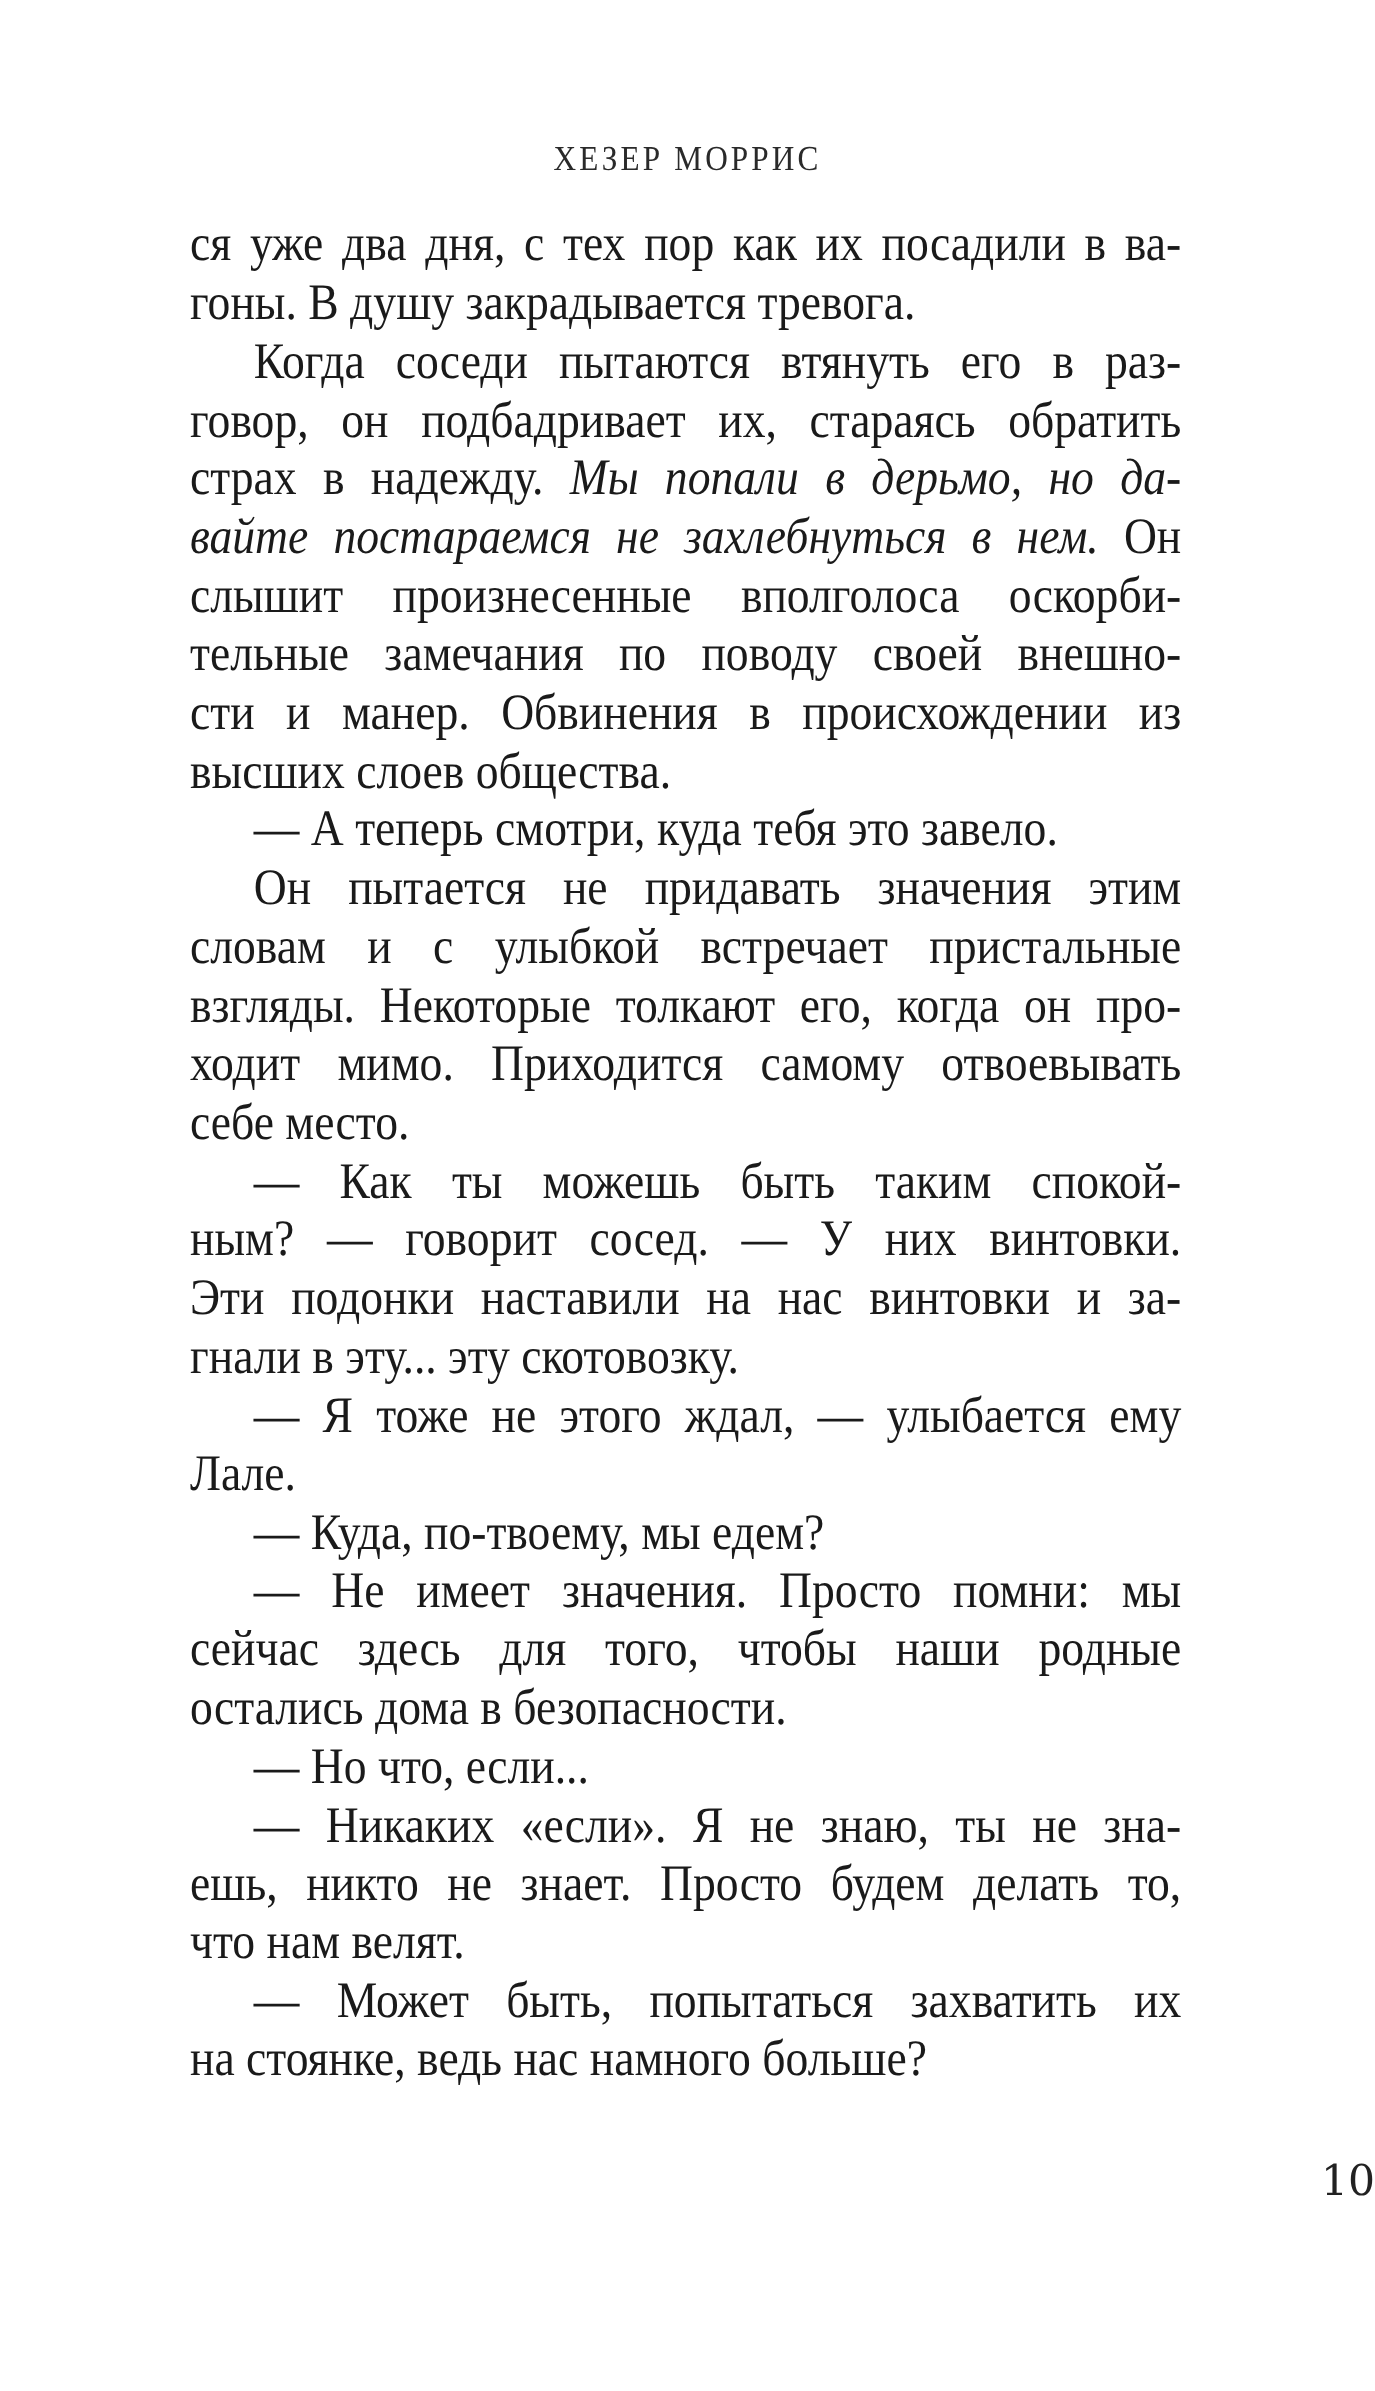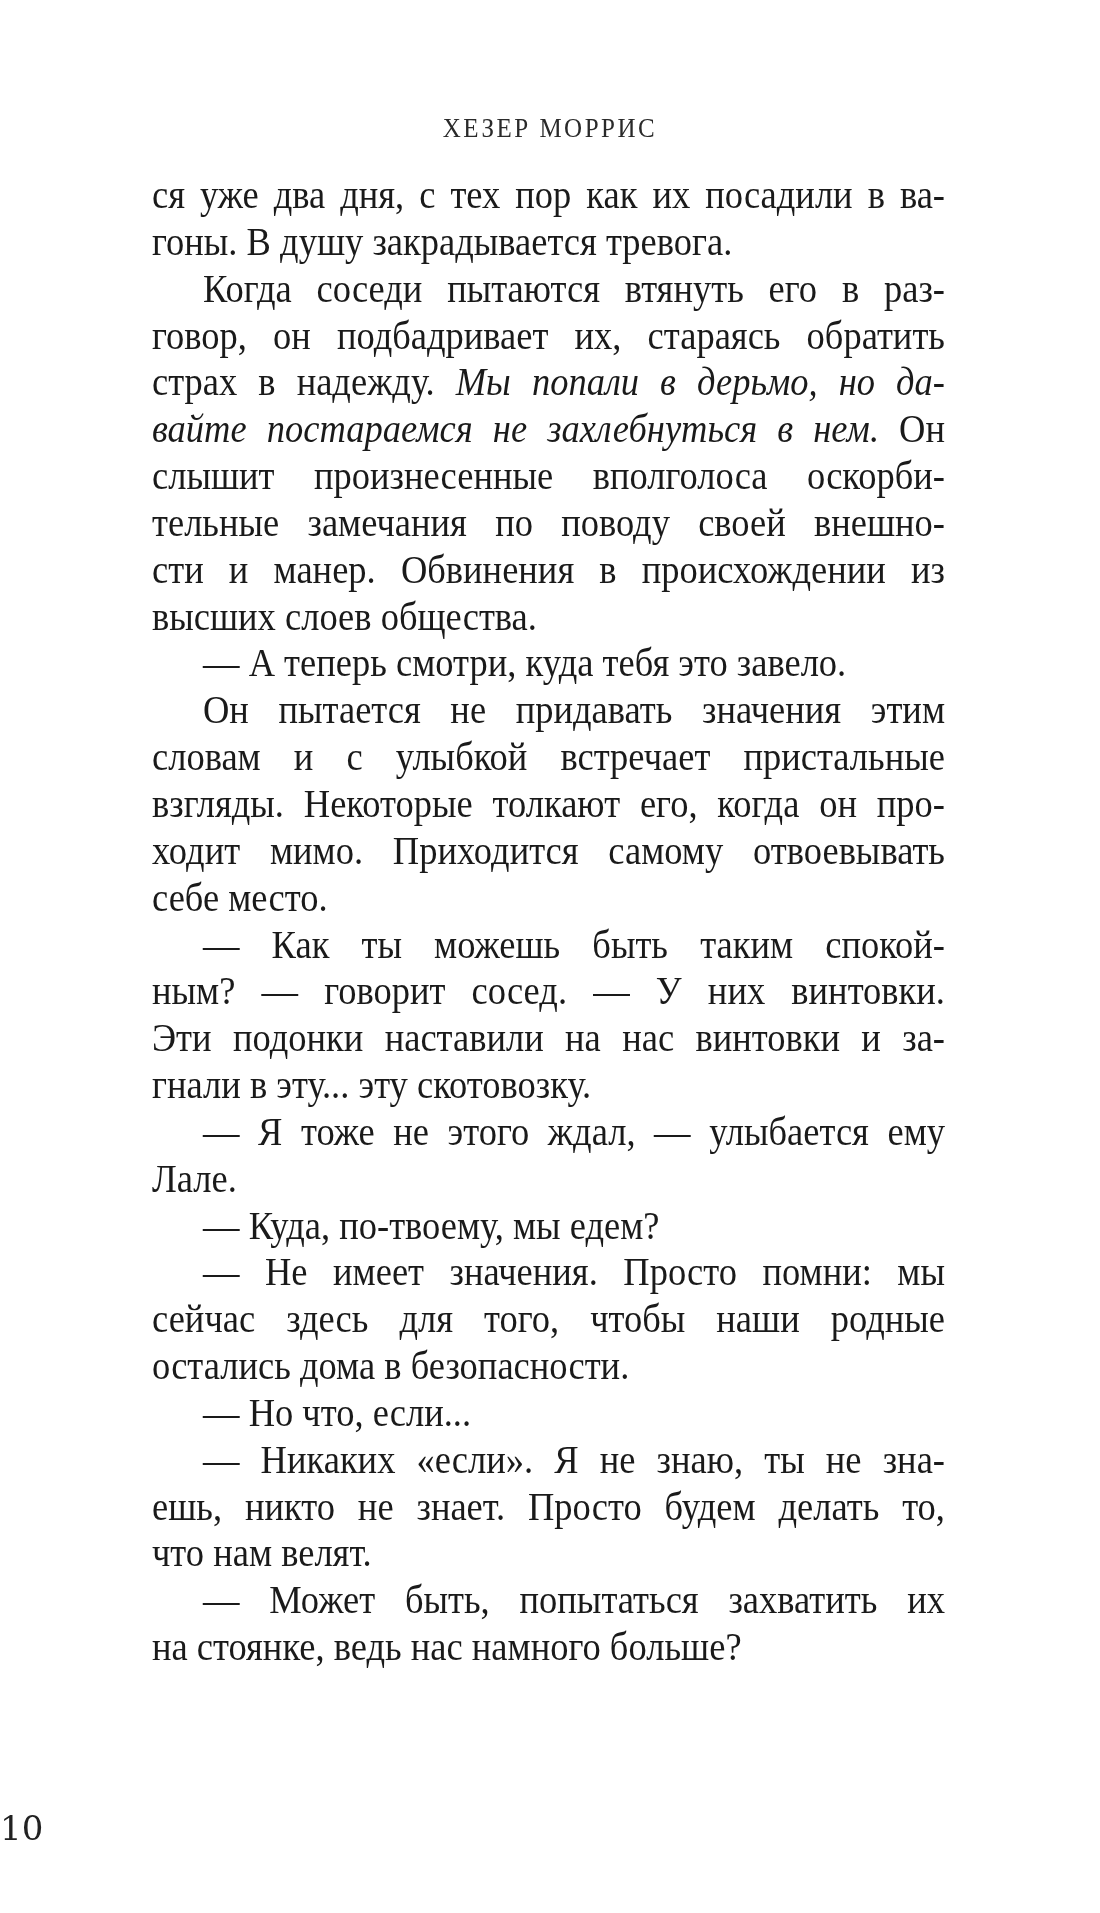--- a/index.html
+++ b/index.html
@@ -43,23 +43,23 @@
       text-align: justify;
       text-align-last: justify;
       transform: scaleY(1.12);
       transform-origin: left center;
     }
     .line.indent { padding-left: 51px; }
     .line.last { text-align-last: left; }
     .line .it { font-style: italic; }
     .folio {
       position: absolute;
-      top: 1808px;
+      top: 1725px;
       left: 0; width: 1100px;
-      text-align: left;
+      text-align: right;
       font-size: 34px;
       line-height: 40px;
       font-family: "DejaVu Serif", "Liberation Serif", serif;
       color: #222;
     }
   </style>
 </head>
 <body>
 
 <div class="page">

